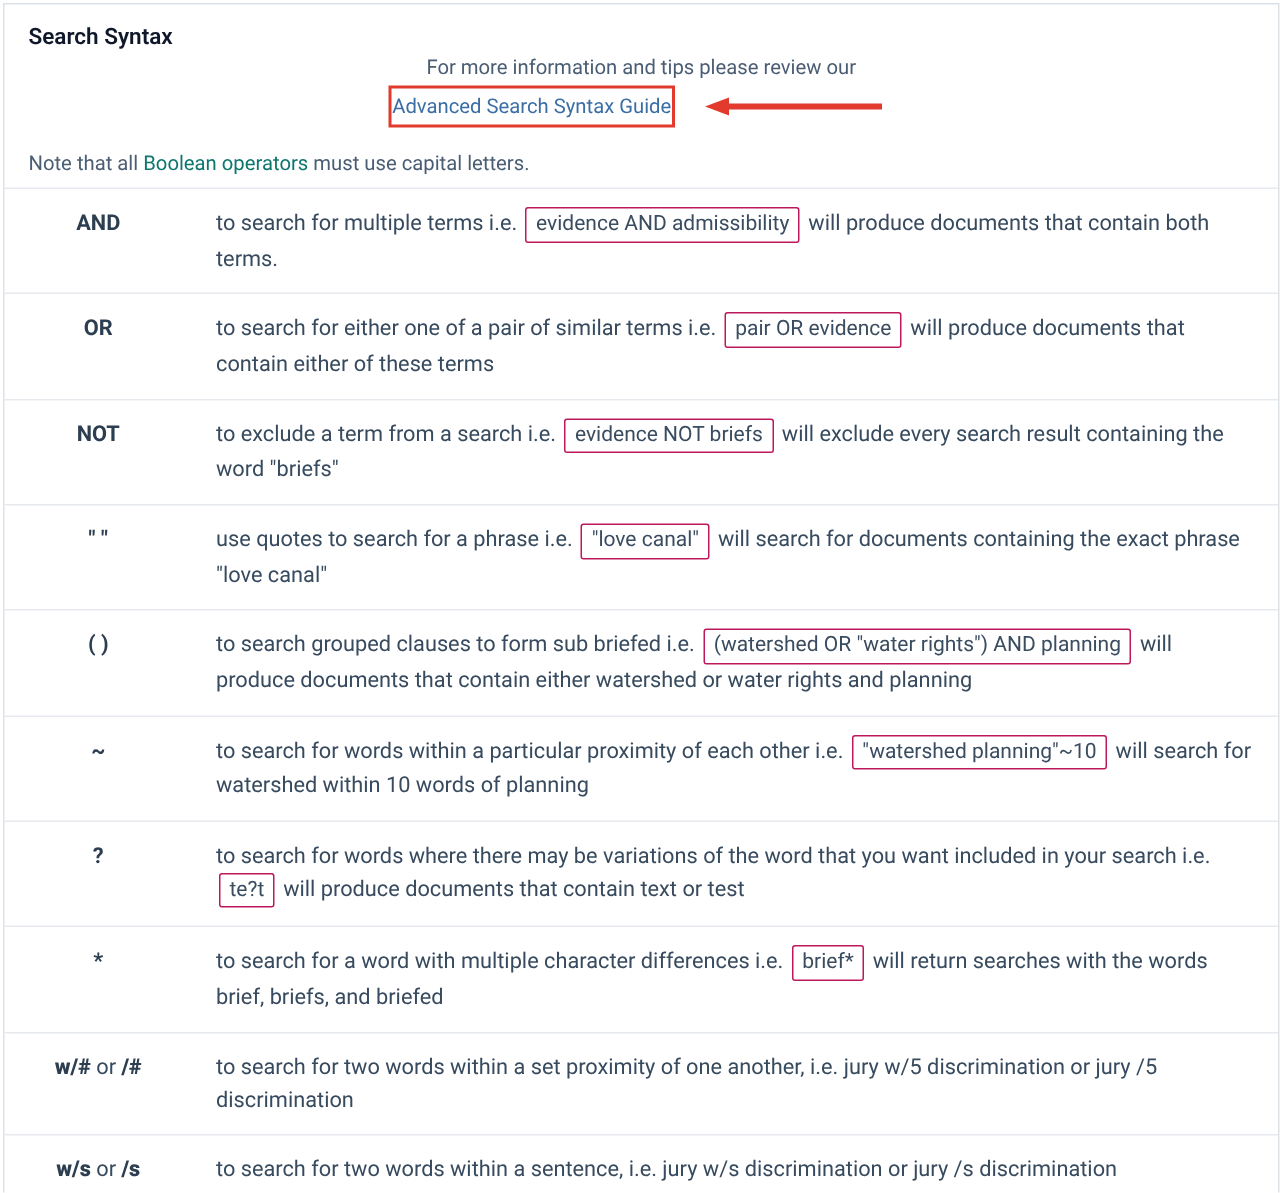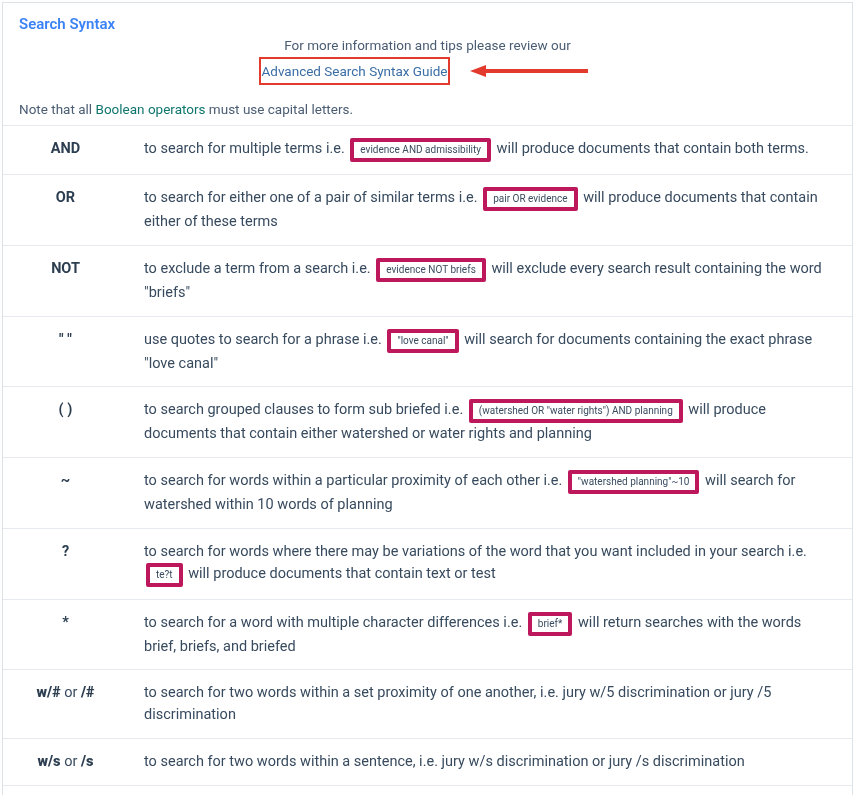--- a/index.html
+++ b/index.html
@@ -1,33 +1,33 @@
 <!DOCTYPE html>
 <html><head>
   <meta charset="utf-8">
   <style>
     * { box-sizing: border-box; margin: 0; padding: 0; }
     body { font-family: -apple-system, BlinkMacSystemFont, "Segoe UI", Roboto, Helvetica, Arial, sans-serif; background: #fff; color: #2c3e50; width: 855px; height: 795px; overflow: hidden; }
     .panel { border: 1px solid #dde2e7; margin: 2px; position: relative; }
     .header { padding: 12px 16px 6px 16px; }
-    .title { font-size: 15px; font-weight: 600; color: #3b82f6; margin-bottom: 4px; }
+    .title { font-size: 15px; font-weight: 600; color: #0f172a; margin-bottom: 4px; }
     .subtitle-line { font-size: 13.5px; color: #4a5d73; display: flex; align-items: center; gap: 4px; flex-wrap: wrap; flex-direction: column; }
     .link-wrap { display: inline-flex; align-items: center; }
     .link { color: #3b6ea5; cursor: pointer; }
     .highlight-box { border: 2px solid #e23b2e; padding: 4px 0; display: inline-block; margin-left: 2px; }
     .arrow { display: inline-flex; align-items: center; margin-left: 18px; }
     .note { font-size: 13.5px; color: #4a5d73; padding: 10px 16px 8px 16px; }
     .note .link-inline { color: #0f766e; cursor: pointer; }
     table { width: 100%; border-collapse: collapse; }
     tr { border-top: 1px solid #e6eaee; }
     tr:last-child { border-bottom: 1px solid #e6eaee; }
     td { padding: 12px 16px; vertical-align: top; font-size: 14.5px; line-height: 1.5; color: #374a5e; }
     td.operator { width: 125px; font-weight: 700; color: #2c3e50; white-space: nowrap; text-align: center; }
     .op-alt-normal { font-weight: 400; color: #374a5e; }
-    .code-chip { display: inline-block; border: 4px solid #be185d; border-radius: 2px; padding: 1px 6px; margin: 0 2px; font-size: 10px; color: #3a4c60; background: #fff; vertical-align: baseline; line-height: 1.4; }
+    .code-chip { display: inline-block; border: 1px solid #be185d; border-radius: 2px; padding: 1px 6px; margin: 0 2px; font-size: 14px; color: #3a4c60; background: #fff; vertical-align: baseline; line-height: 1.4; }
     .desc-part { }
     svg.arrow-svg { display: block; }
   </style>
 </head>
 <body>
 
 <div class="panel">
   <div class="header">
     <div class="title">Search Syntax</div>
     <div class="subtitle-line">

